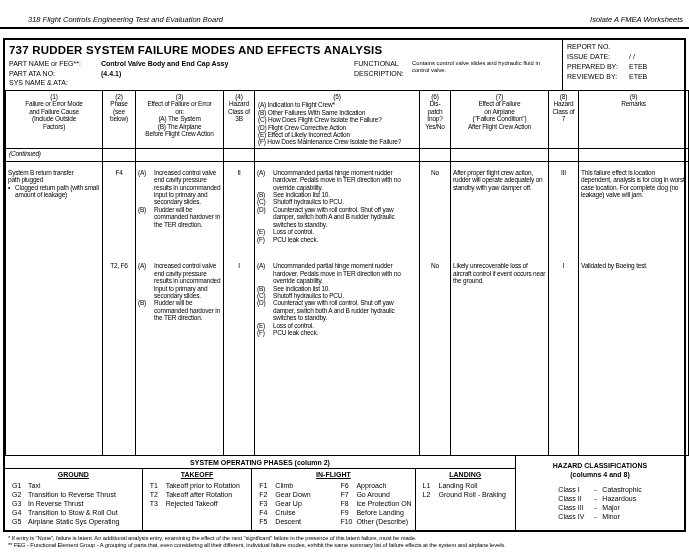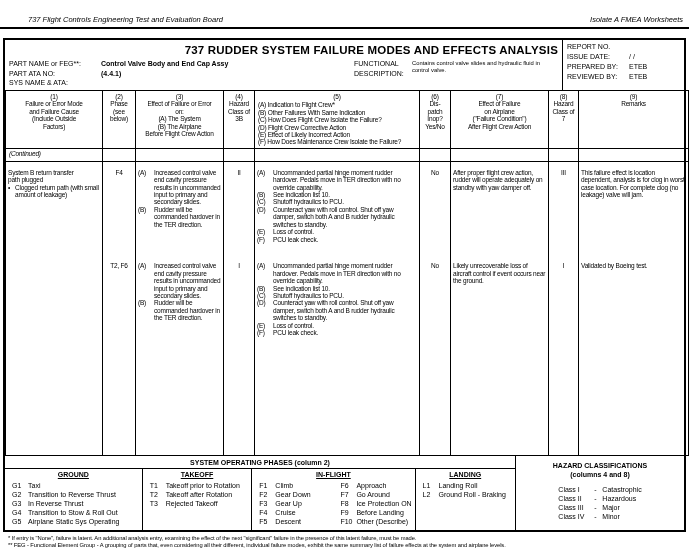--- a/index.html
+++ b/index.html
@@ -20,21 +20,21 @@
     border-bottom: 2px solid #000;
     font-style: italic; font-size: 7.5px;
   }
 
   
   .main-box { margin: 9px 3px 0 3px; border: 2px solid #000; }
 
   
   .title-block { display: flex; height: 50px; }
   .tb-left { flex: 1; padding: 2px 4px; }
-  .sheet-title { text-align: right; font-weight: bold; font-size: 11.5px; letter-spacing: .2px; margin: 2px 0 3px 0; }
+  .sheet-title { text-align: left; font-weight: bold; font-size: 11.5px; letter-spacing: .2px; margin: 2px 0 3px 0; }
   .tb-under { display: flex; }
   .tb-labels { width: 345px; font-size: 7px; }
   .tb-line { display: flex; line-height: 9.5px; }
   .tb-lbl { width: 92px; }
   .tb-val-bold { font-weight: bold; }
   .func-group { flex: 1; display: flex; font-size: 7px; }
   .func-label { line-height: 9.5px; width: 58px; }
   .func-value { font-size: 5.8px; line-height: 7px; padding-top: 1px; flex: 1; }
   .tb-right { width: 122px; border-left: 1px solid #000; padding: 2px 4px; font-size: 7px; }
   .tbr-line { display: flex; line-height: 10px; }
@@ -80,21 +80,21 @@
   .hz-class { flex: 0 0 36px; }
   .hz-dash { flex: 0 0 8px; }
 
   
   .footnotes { margin: 3px 0 0 8px; font-size: 5.8px; letter-spacing: -0.1px; line-height: 7.5px; }
 </style>
 </head>
 <body>
 
 <div class="page-header">
-  <span>737 Flight Controls Engineering Test and Evaluation Board</span>
+  <span>318 Flight Controls Engineering Test and Evaluation Board</span>
   <span>Isolate A   FMEA Worksheets</span>
 </div>
 
 <div class="main-box">
 
   <div class="title-block">
     <div class="tb-left">
       <div class="sheet-title">737 RUDDER SYSTEM FAILURE MODES AND EFFECTS ANALYSIS</div>
       <div class="tb-under">
         <div class="tb-labels">

